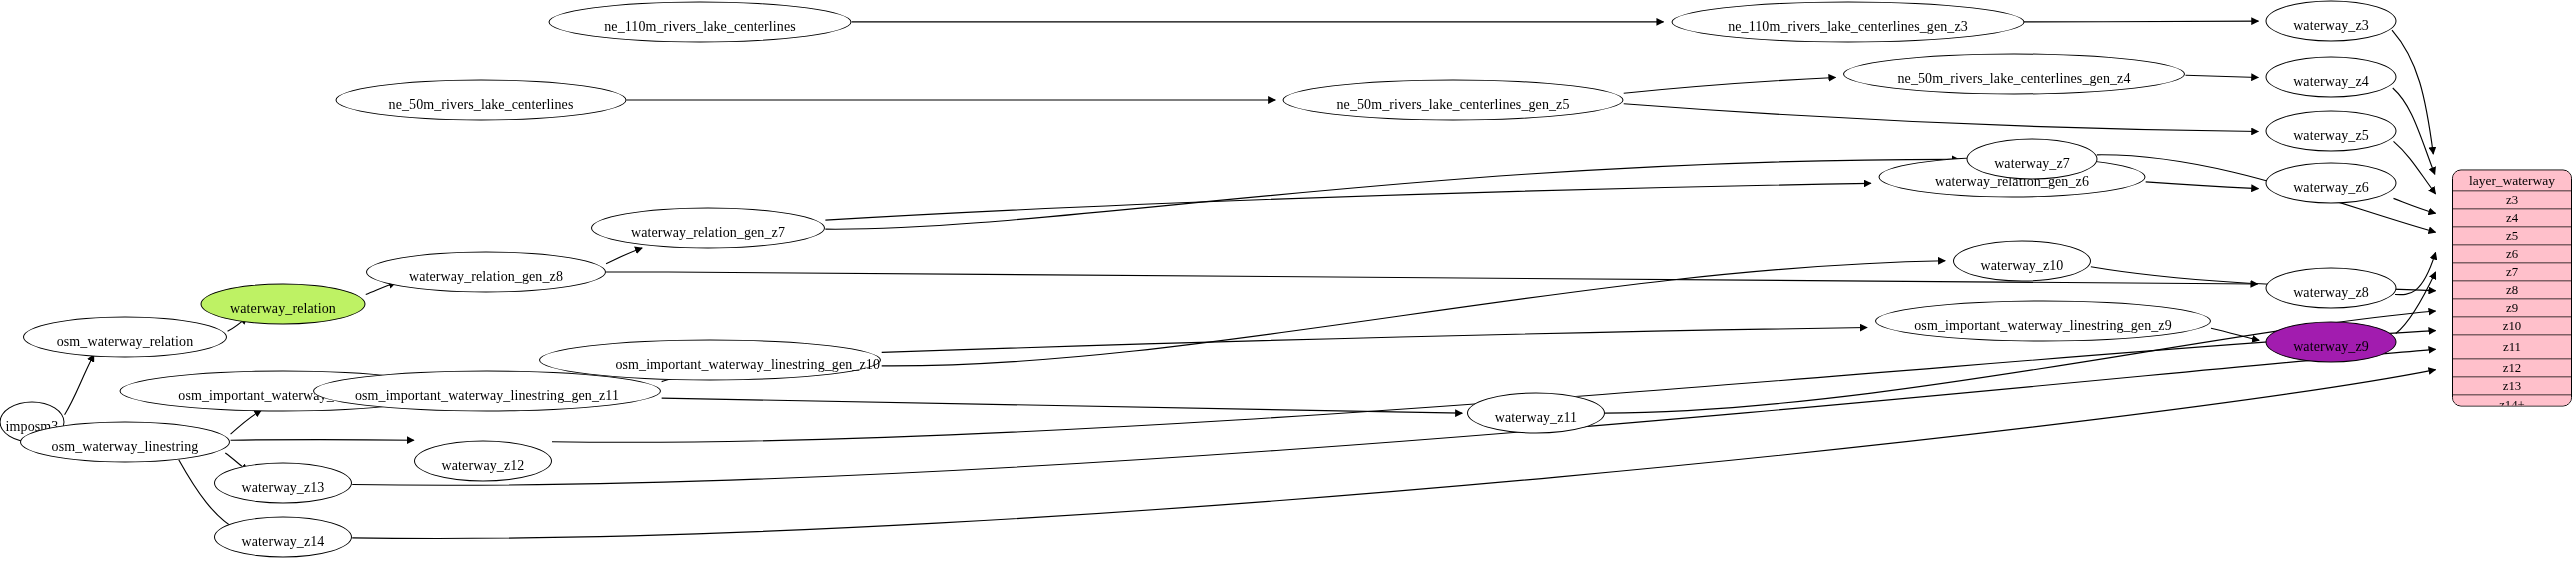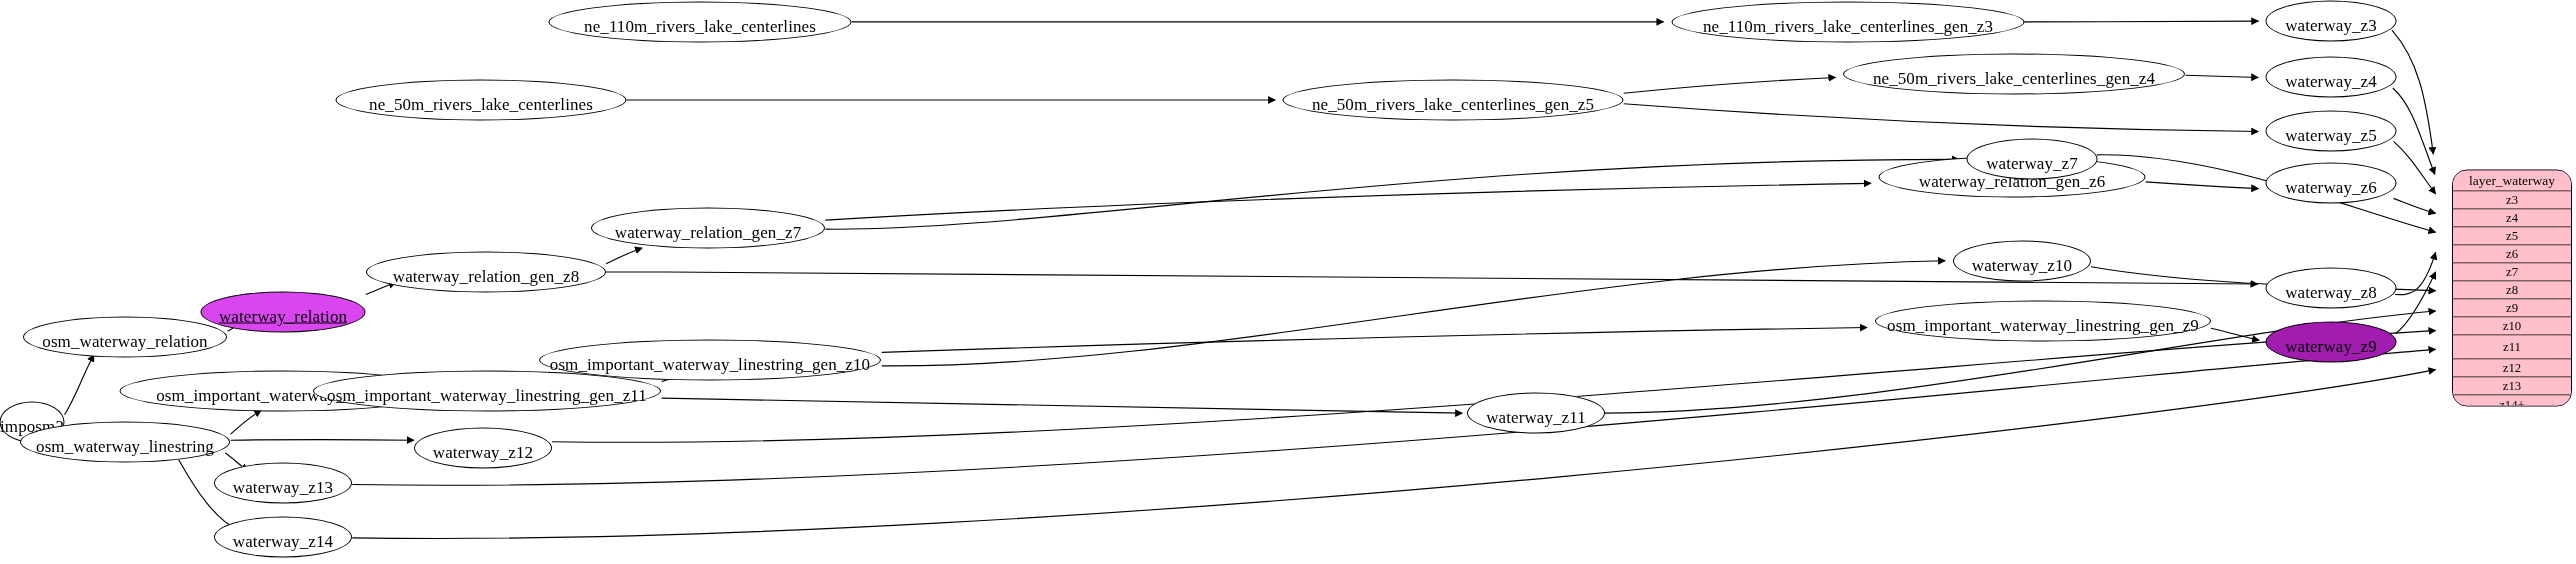--- a/index.html
+++ b/index.html
@@ -29,30 +29,30 @@
     border-radius: 50%;
     background: #ffffff;
     display: flex;
     align-items: center;
     justify-content: center;
     white-space: nowrap;
     color: #000000;
     transform: translate(-50%, -50%);
   }
   .node-label {
-    font-size: 17px;
+    font-size: 14px;
     line-height: 1;
     letter-spacing: 0.1px;
     margin-top: 8px;
   }
   .layer-table {
     position: absolute;
     box-sizing: border-box;
     border: 1.2px solid #000000;
-    border-radius: 15px;
+    border-radius: 9px;
     background: #ffc0cb;
     overflow: hidden;
     transform: translate(-50%, -50%);
   }
   .layer-row {
     box-sizing: border-box;
     display: flex;
     align-items: center;
     justify-content: center;
     font-size: 12.8px;
@@ -124,51 +124,51 @@
   <div id="node-layer">
       <div class="node" style="left: 32px; top: 422px; width: 65px; height: 41px; border-color: rgb(0, 0, 0); background: rgb(255, 255, 255);">
         <span class="node-label">imposm3</span>
       </div>
       <div class="node" style="left: 125px; top: 337px; width: 204px; height: 41px; border-color: rgb(0, 0, 0); background: rgb(255, 255, 255);">
         <span class="node-label">osm_waterway_relation</span>
       </div>
       <div class="node" style="left: 125px; top: 442px; width: 210px; height: 41px; border-color: rgb(0, 0, 0); background: rgb(255, 255, 255);">
         <span class="node-label">osm_waterway_linestring</span>
       </div>
-      <div class="node" style="left: 283px; top: 312px; width: 165px; height: 41px; border-color: rgb(0, 0, 0); background: #d946ef; text-decoration: underline;">
+      <div class="node" style="left: 283px; top: 304px; width: 165px; height: 41px; border-color: rgb(0, 0, 0); background: #bef264;">
         <span class="node-label">waterway_relation</span>
       </div>
       <div class="node" style="left: 283px; top: 391px; width: 327px; height: 41px; border-color: rgb(0, 0, 0); background: rgb(255, 255, 255);">
         <span class="node-label">osm_important_waterway_linestring</span>
       </div>
       <div class="node" style="left: 283px; top: 483px; width: 138px; height: 41px; border-color: rgb(0, 0, 0); background: rgb(255, 255, 255);">
         <span class="node-label">waterway_z13</span>
       </div>
       <div class="node" style="left: 283px; top: 537px; width: 138px; height: 41px; border-color: rgb(0, 0, 0); background: rgb(255, 255, 255);">
         <span class="node-label">waterway_z14</span>
       </div>
       <div class="node" style="left: 486px; top: 272px; width: 240px; height: 41px; border-color: rgb(0, 0, 0); background: rgb(255, 255, 255);">
         <span class="node-label">waterway_relation_gen_z8</span>
       </div>
       <div class="node" style="left: 487px; top: 391px; width: 348px; height: 41px; border-color: rgb(0, 0, 0); background: rgb(255, 255, 255);">
         <span class="node-label">osm_important_waterway_linestring_gen_z11</span>
       </div>
-      <div class="node" style="left: 483px; top: 448px; width: 138px; height: 41px; border-color: rgb(0, 0, 0); background: rgb(255, 255, 255); font-family: Liberation Serif, serif;">
+      <div class="node" style="left: 483px; top: 461px; width: 138px; height: 41px; border-color: rgb(0, 0, 0); background: rgb(255, 255, 255); font-family: Liberation Serif, serif;">
         <span class="node-label">waterway_z12</span>
       </div>
       <div class="node" style="left: 481px; top: 100px; width: 291px; height: 41px; border-color: rgb(0, 0, 0); background: rgb(255, 255, 255);">
         <span class="node-label">ne_50m_rivers_lake_centerlines</span>
       </div>
       <div class="node" style="left: 700px; top: 22px; width: 303px; height: 41px; border-color: rgb(0, 0, 0); background: rgb(255, 255, 255);">
         <span class="node-label">ne_110m_rivers_lake_centerlines</span>
       </div>
       <div class="node" style="left: 708px; top: 228px; width: 234px; height: 41px; border-color: rgb(0, 0, 0); background: rgb(255, 255, 255);">
         <span class="node-label">waterway_relation_gen_z7</span>
       </div>
-      <div class="node" style="left: 710px; top: 360px; width: 342px; height: 41px; border-color: rgb(0, 0, 0); background: rgb(255, 255, 255);">
+      <div class="node" style="left: 710px; top: 360px; width: 342px; height: 41px; border-color: rgb(0, 0, 0); background: rgb(255, 255, 255); justify-content: flex-end;">
         <span class="node-label">osm_important_waterway_linestring_gen_z10</span>
       </div>
       <div class="node" style="left: 1536px; top: 413px; width: 138px; height: 41px; border-color: rgb(0, 0, 0); background: rgb(255, 255, 255);">
         <span class="node-label">waterway_z11</span>
       </div>
       <div class="node" style="left: 1453px; top: 100px; width: 341px; height: 41px; border-color: rgb(0, 0, 0); background: rgb(255, 255, 255); align-items: center;">
         <span class="node-label">ne_50m_rivers_lake_centerlines_gen_z5</span>
       </div>
       <div class="node" style="left: 1848px; top: 22px; width: 353px; height: 41px; border-color: rgb(0, 0, 0); background: rgb(255, 255, 255); text-align: right;">
         <span class="node-label">ne_110m_rivers_lake_centerlines_gen_z3</span>

